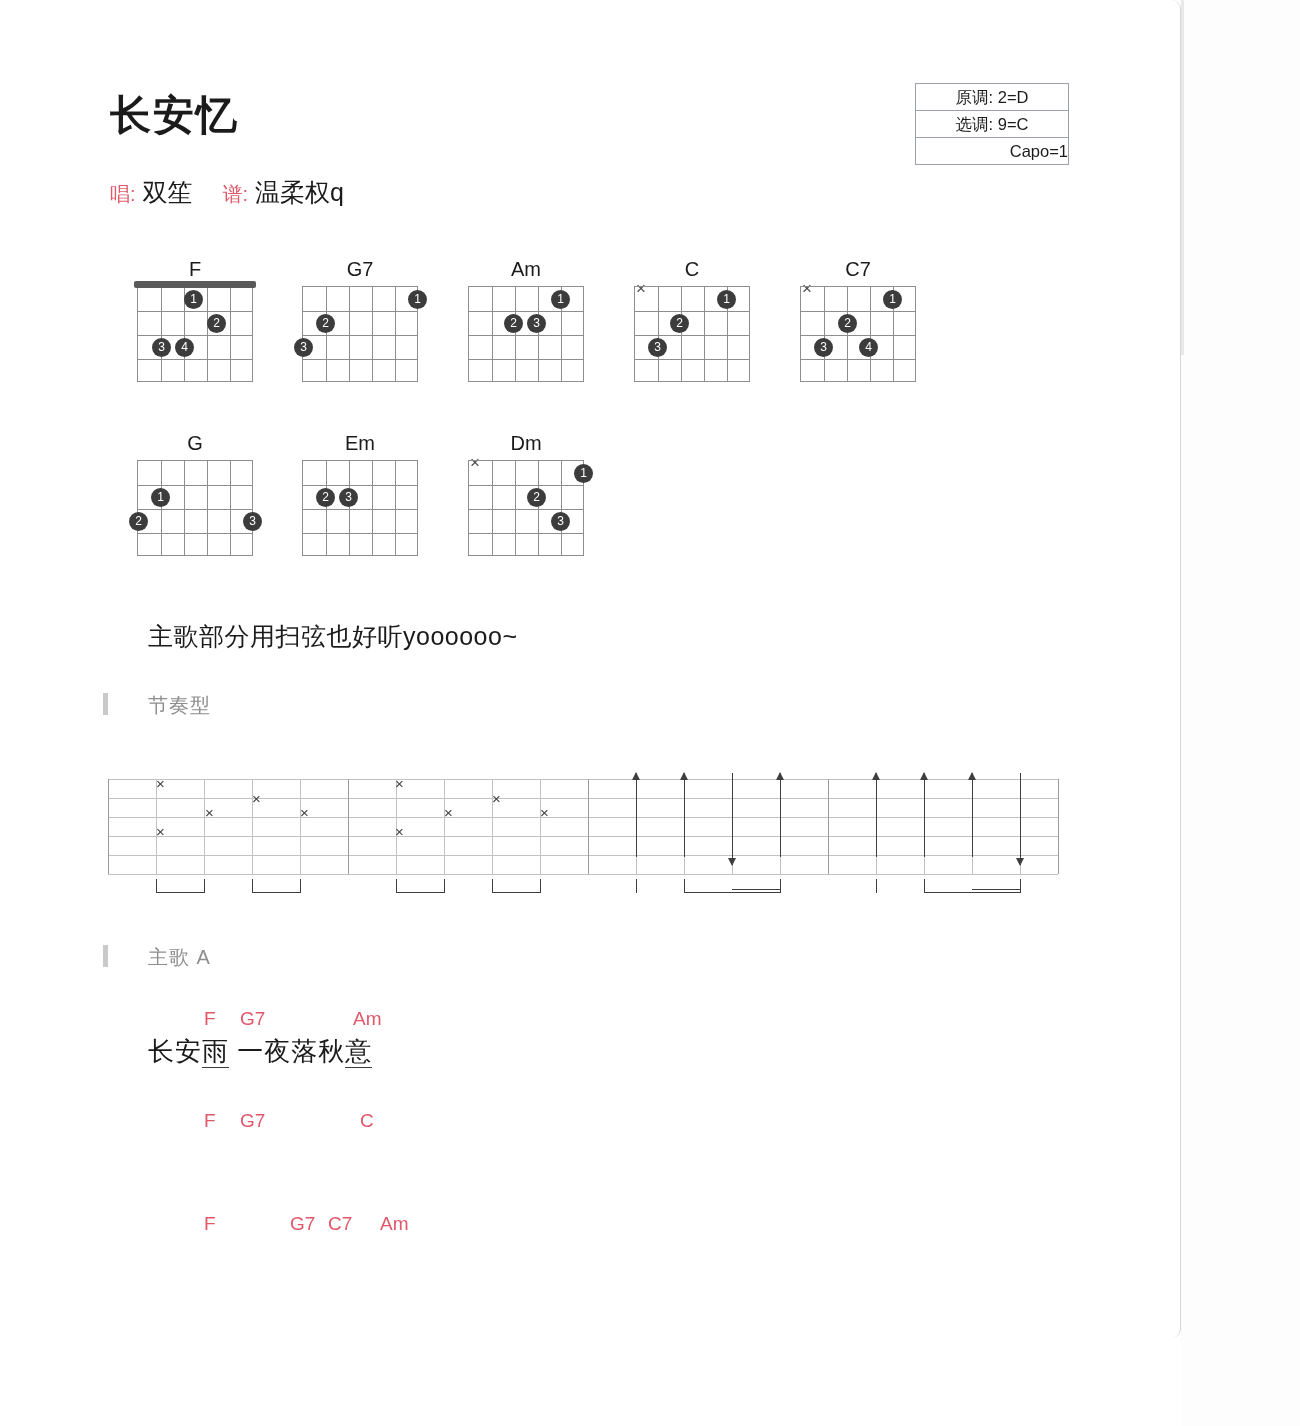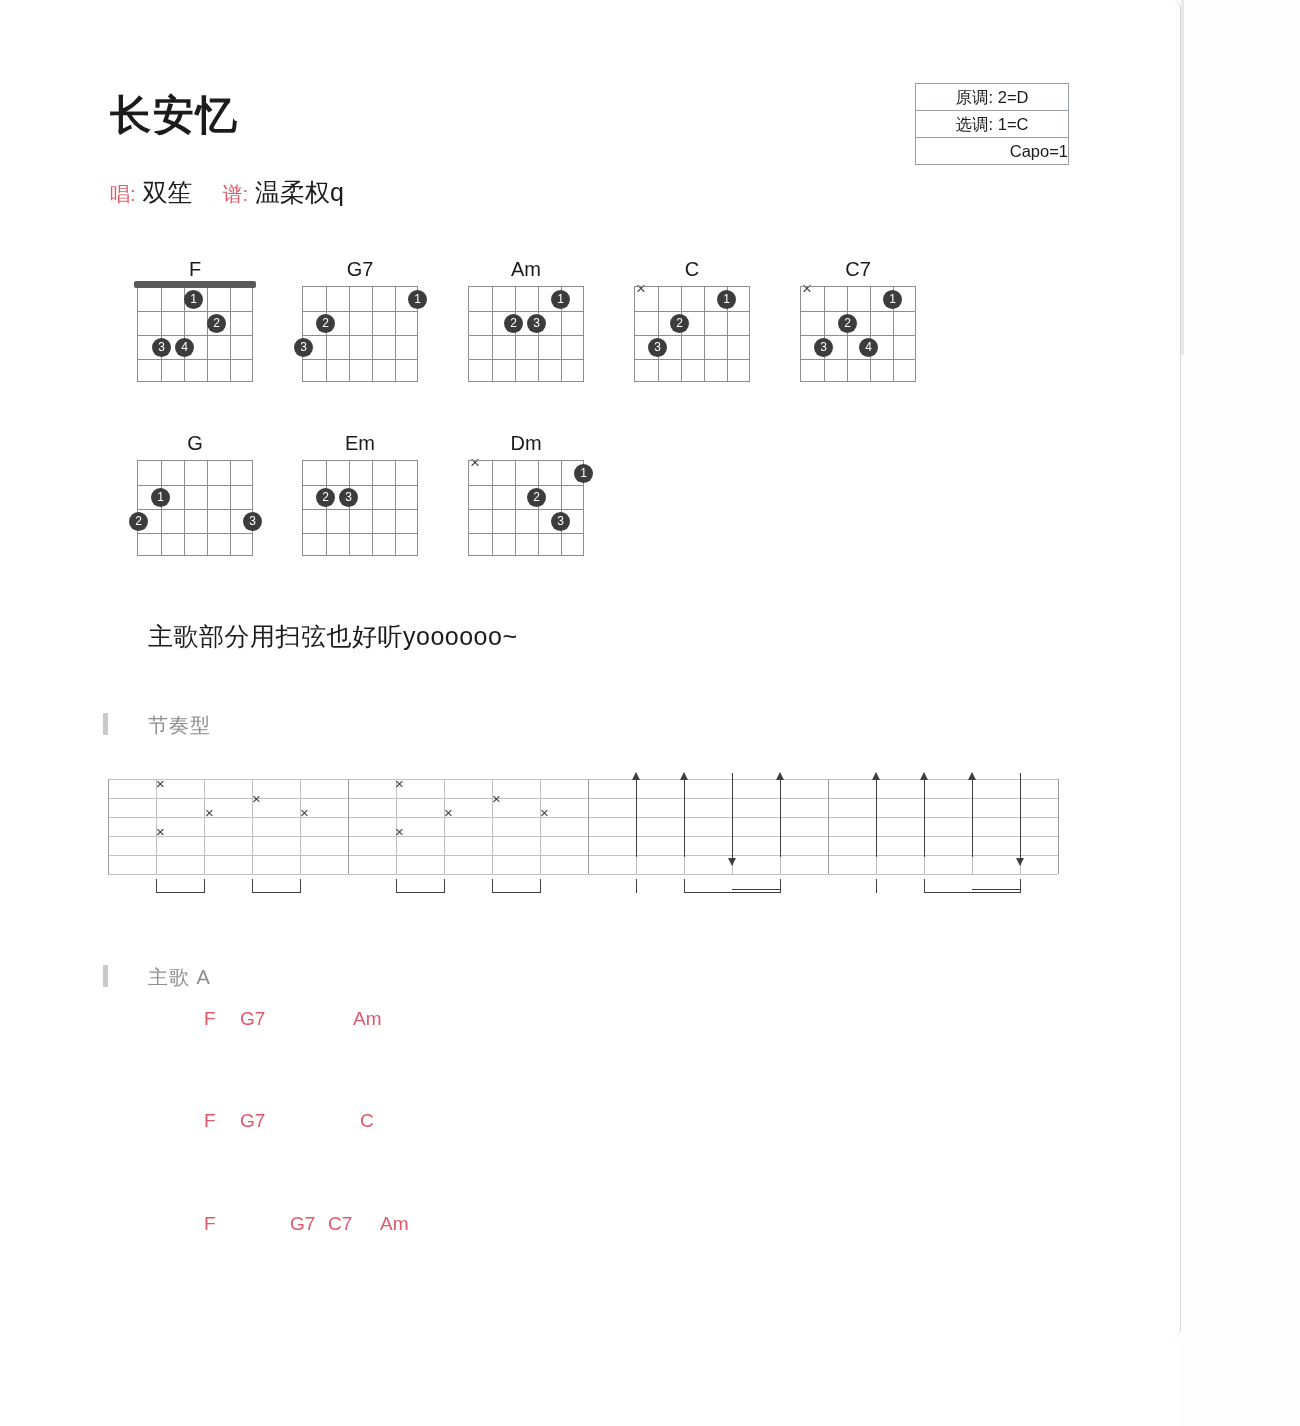--- a/index.html
+++ b/index.html
@@ -137,21 +137,20 @@
     left: 148px; top: 620px;
     font-size: 25px;
     color: #1b1b1b;
     letter-spacing: 0.5px;
   }
   .sect {
     position: absolute;
     font-size: 20px;
     color: #8e8e8e;
     letter-spacing: 1px;
-    margin-top: 20px;
   }
   .sect .bar {
     position: absolute;
     left: -45px; top: 1px;
     width: 5px; height: 22px;
     background: #c9c9c9;
   }
 
   
   .staff {
@@ -248,21 +247,21 @@
   <div class="byline">
     <span class="lbl">唱:</span>
     <span class="val">双笙</span>
     <span class="gap"></span>
     <span class="lbl">谱:</span>
     <span class="val">温柔权q</span>
   </div>
 
   <div class="keybox">
     <div>原调: 2=D</div>
-    <div>选调: 1=C</div>
+    <div>选调: 9=C</div>
     <div>Capo=1</div>
   </div>
 
   <div class="chord" style="left:137px; top:258px; width:116px; height:130px;">
     <div class="cname">F</div>
     <div class="grid">
       <div class="v" style="left:23px"></div>
         <div class="v" style="left:46px"></div>
       <div class="v" style="left:69px"></div>
         <div class="v" style="left:92px"></div>
@@ -469,20 +468,23 @@
     <span class="bar"></span>
     <span>主歌 A</span>
   </div>
 
   <div class="lyricblock" style="top:1008px;">
     <div class="chordrow">
       <span style="left:56px">F</span>
       <span style="left:92px">G7</span>
       <span style="left:205px">Am</span>
     </div>
+    <div class="lyricrow">
+      <span><span>长</span><span>安</span><span class="u">雨</span><span> </span><span>一</span><span>夜</span><span>落</span><span>秋</span><span class="u">意</span></span>
+    </div>
   </div>
 
   <div class="lyricblock" style="top:1110px;">
     <div class="chordrow">
       <span style="left:56px">F</span>
       <span style="left:92px">G7</span>
       <span style="left:212px">C</span>
     </div>
   </div>
 

